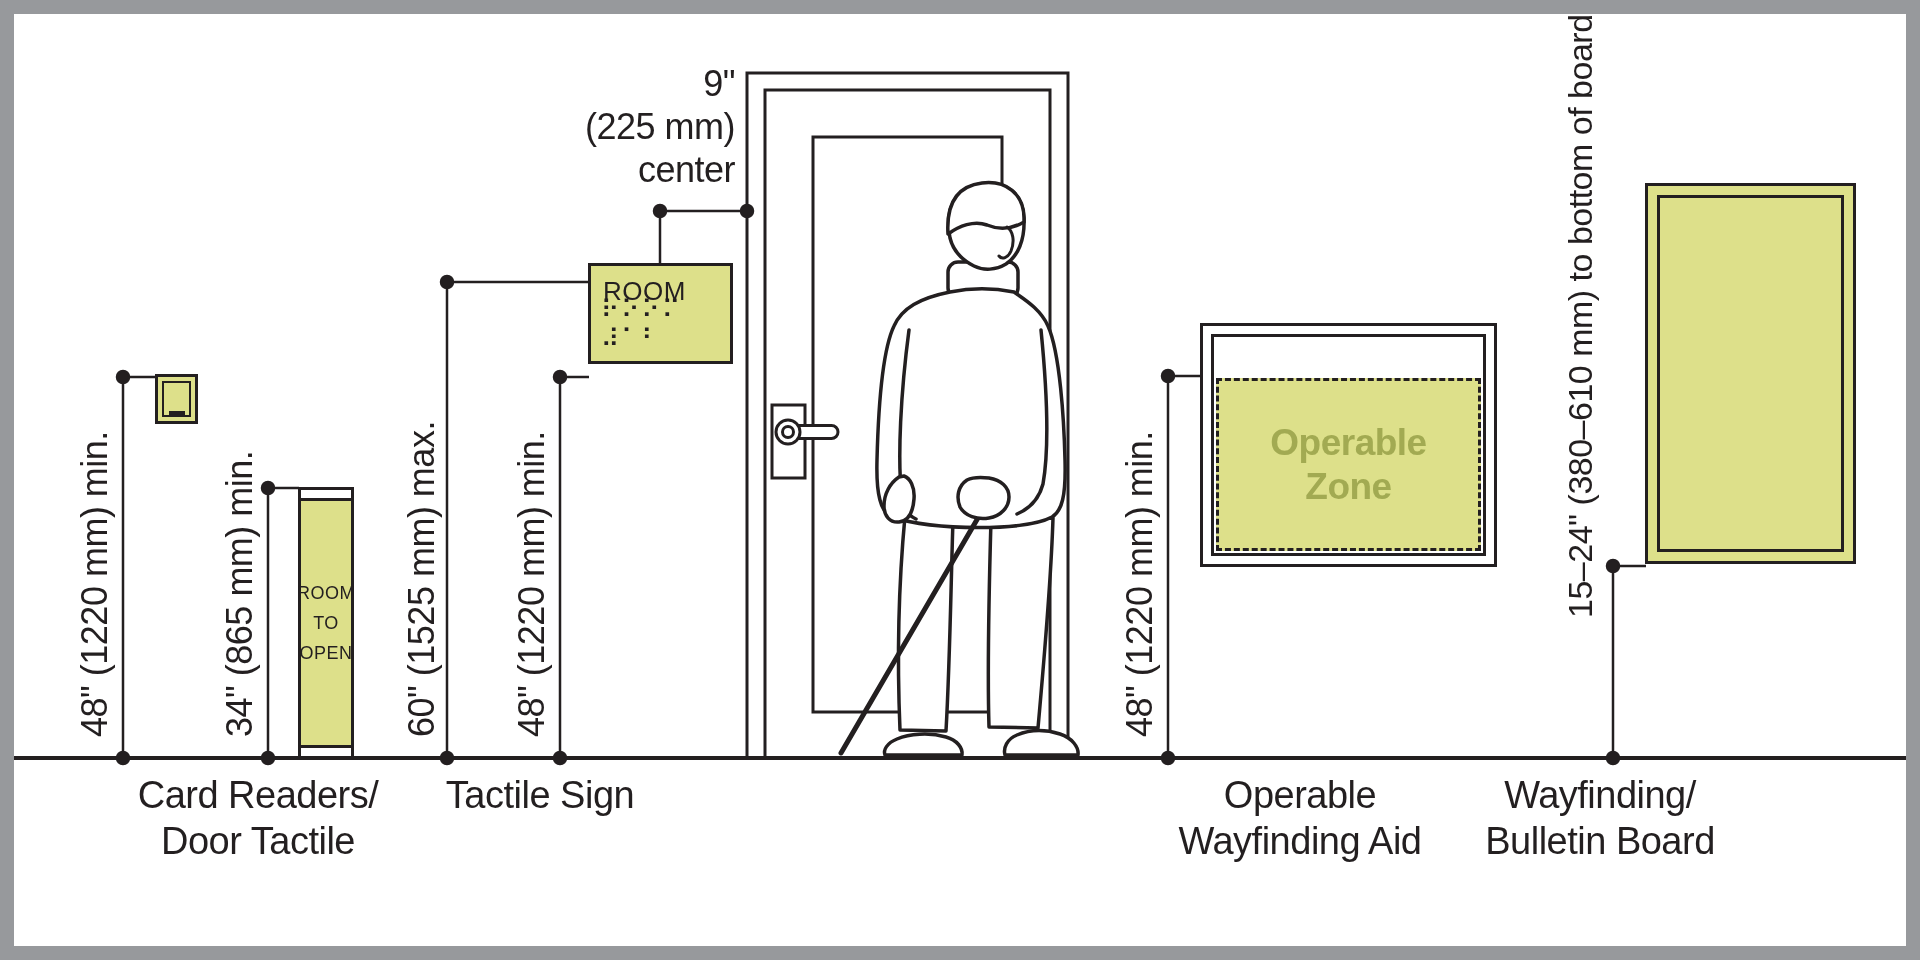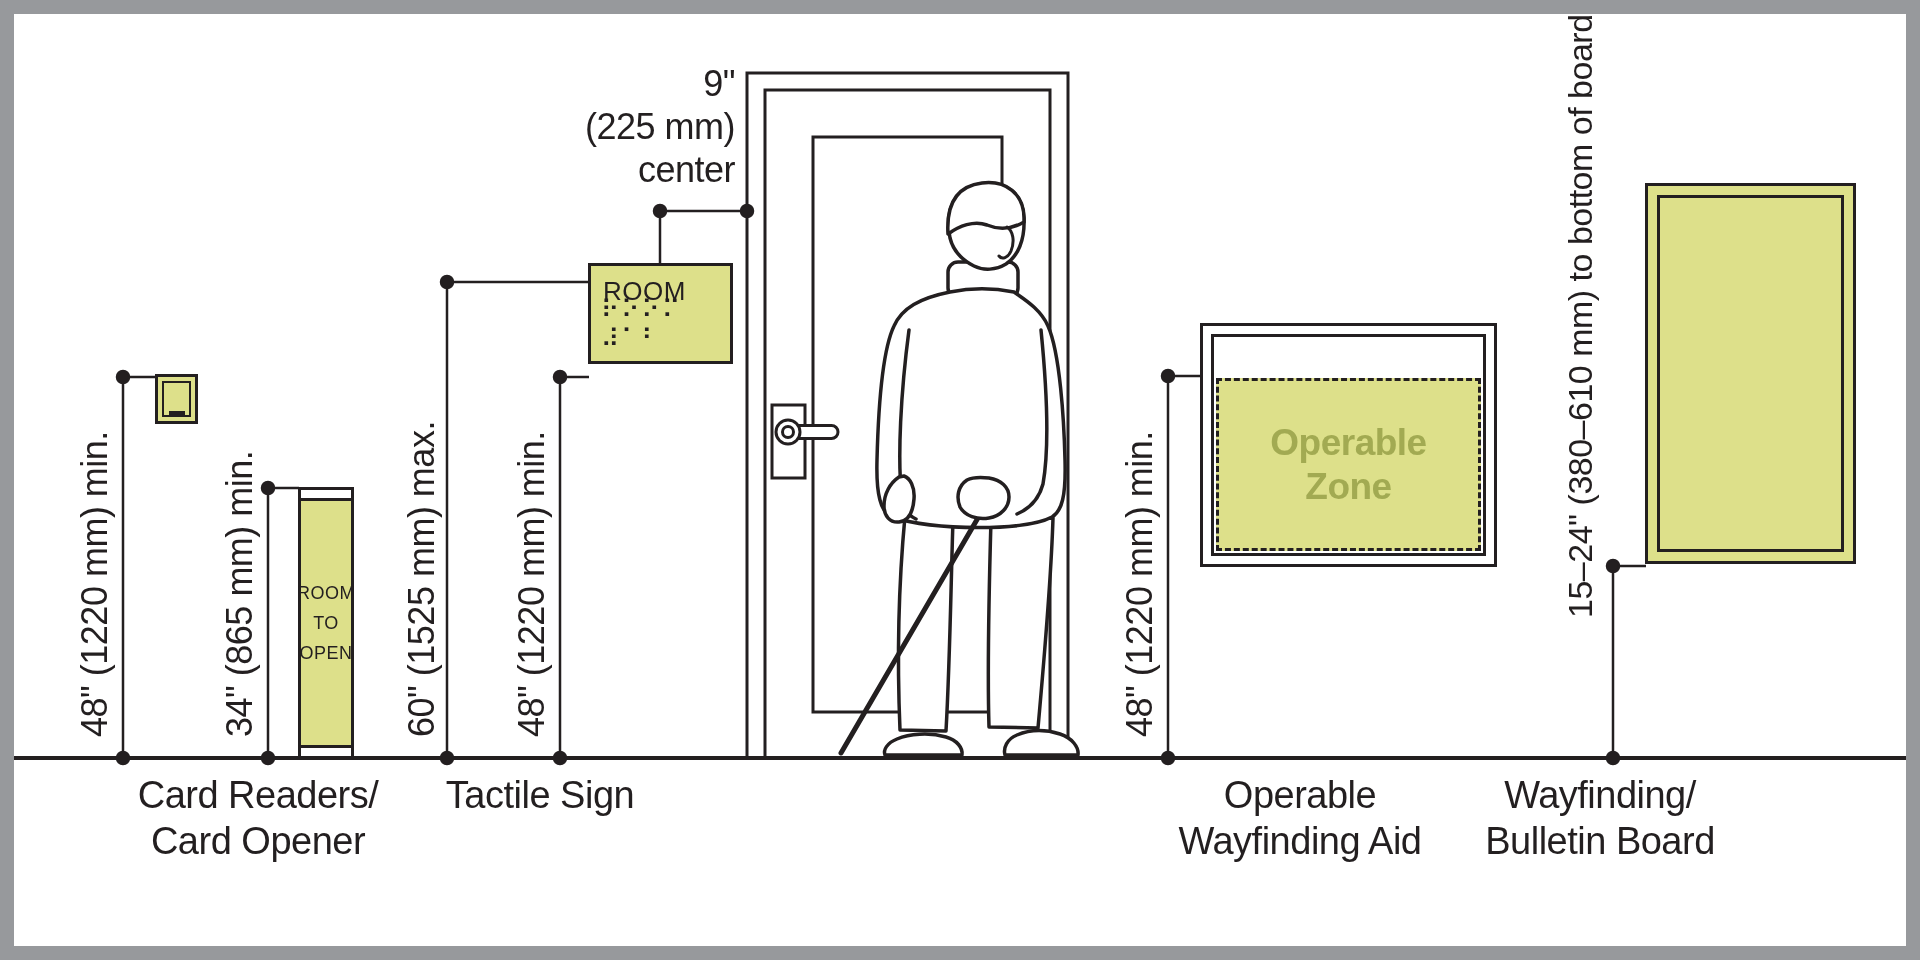--- a/index.html
+++ b/index.html
@@ -175,21 +175,21 @@
       <div class="zone-label">Operable
 Zone</div>
     </div>
   </div>
 
   <div class="abs markerboard">
     <div class="inner"></div>
   </div>
 
   <div class="blabel" style="left:258px;">Card Readers/
-Card Opener</div>
+Door Tactile</div>
   <div class="blabel" style="left:540px;text-align:center;">Tactile Sign</div>
   <div class="blabel" style="left:1300px;">Operable
 Wayfinding Aid</div>
   <div class="blabel" style="left:1600px;">Wayfinding/
 Bulletin Board</div>
 
   <div id="frame-border"></div>
 </div>
 
 </body></html>

